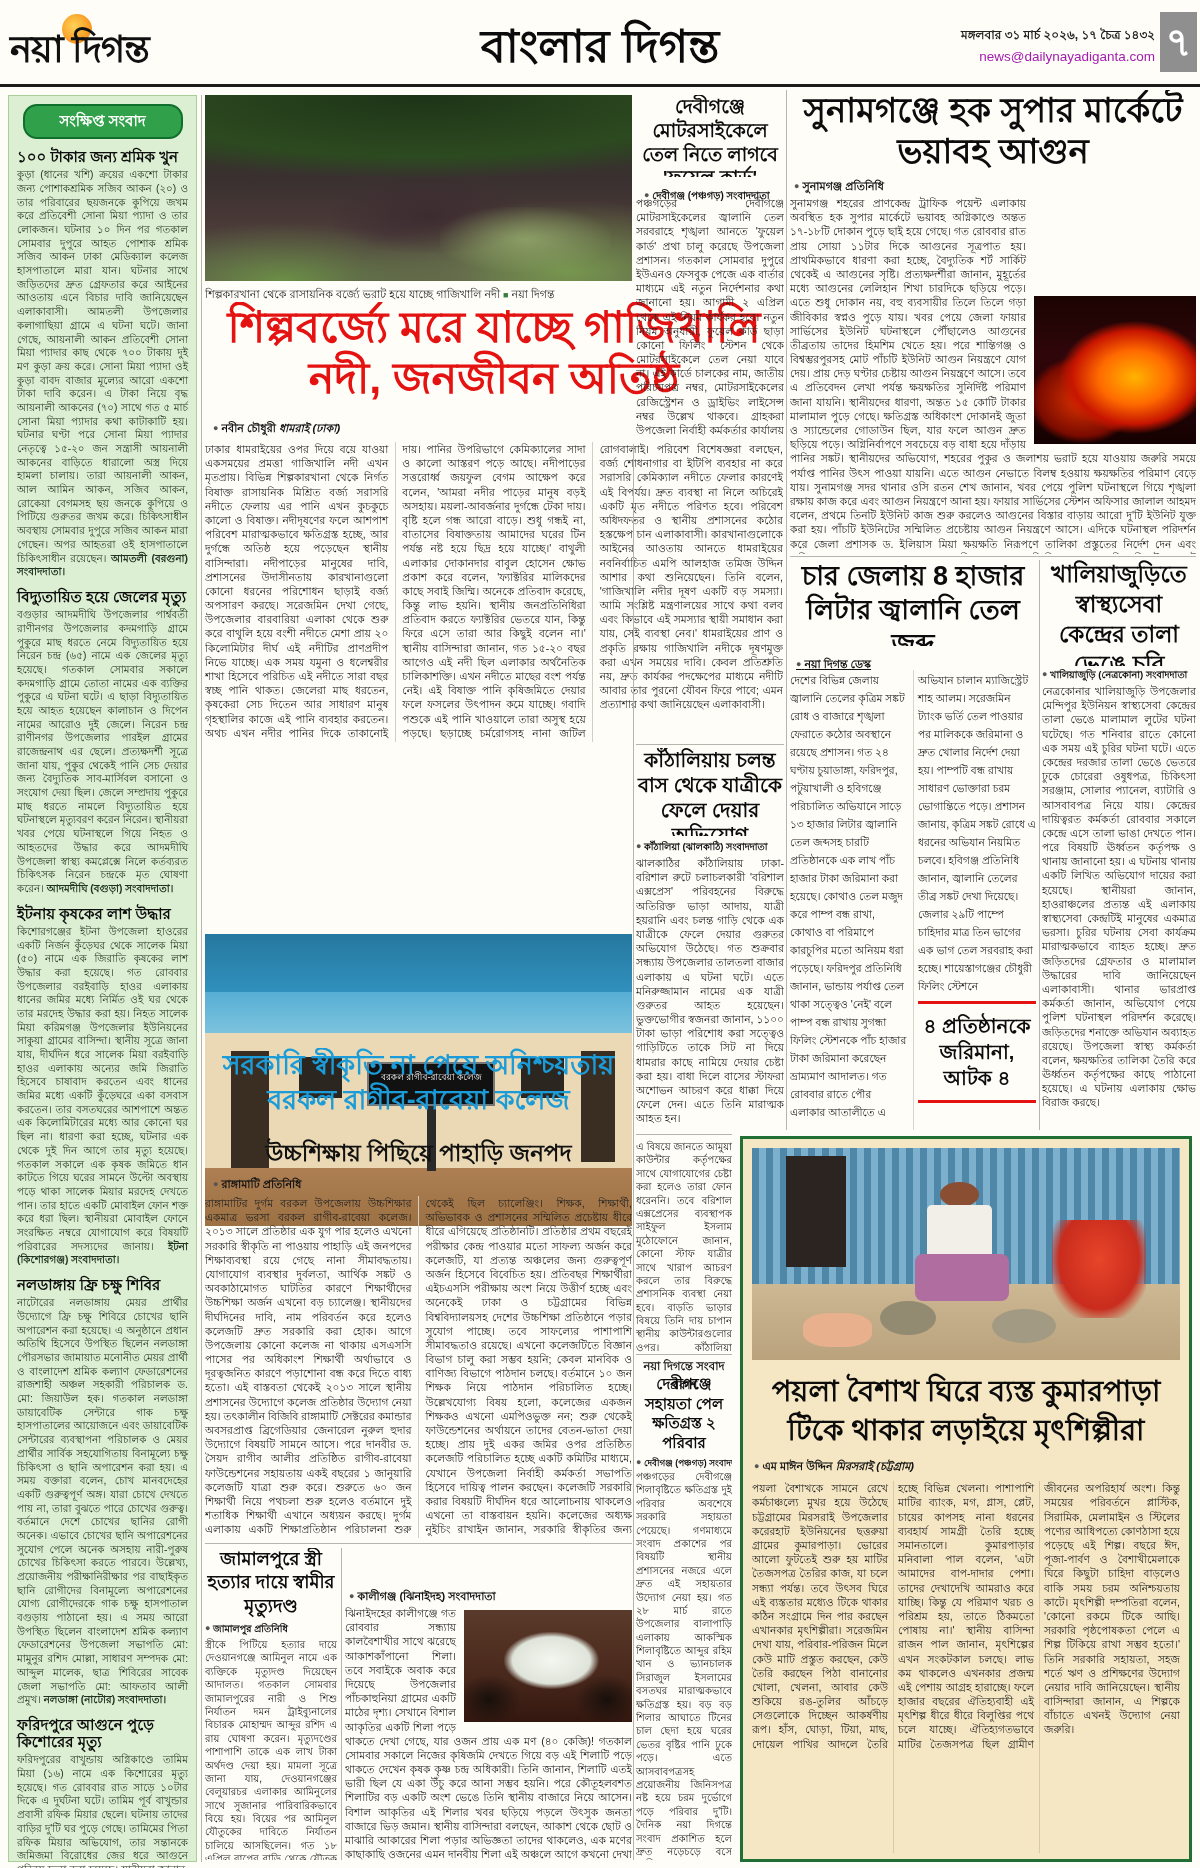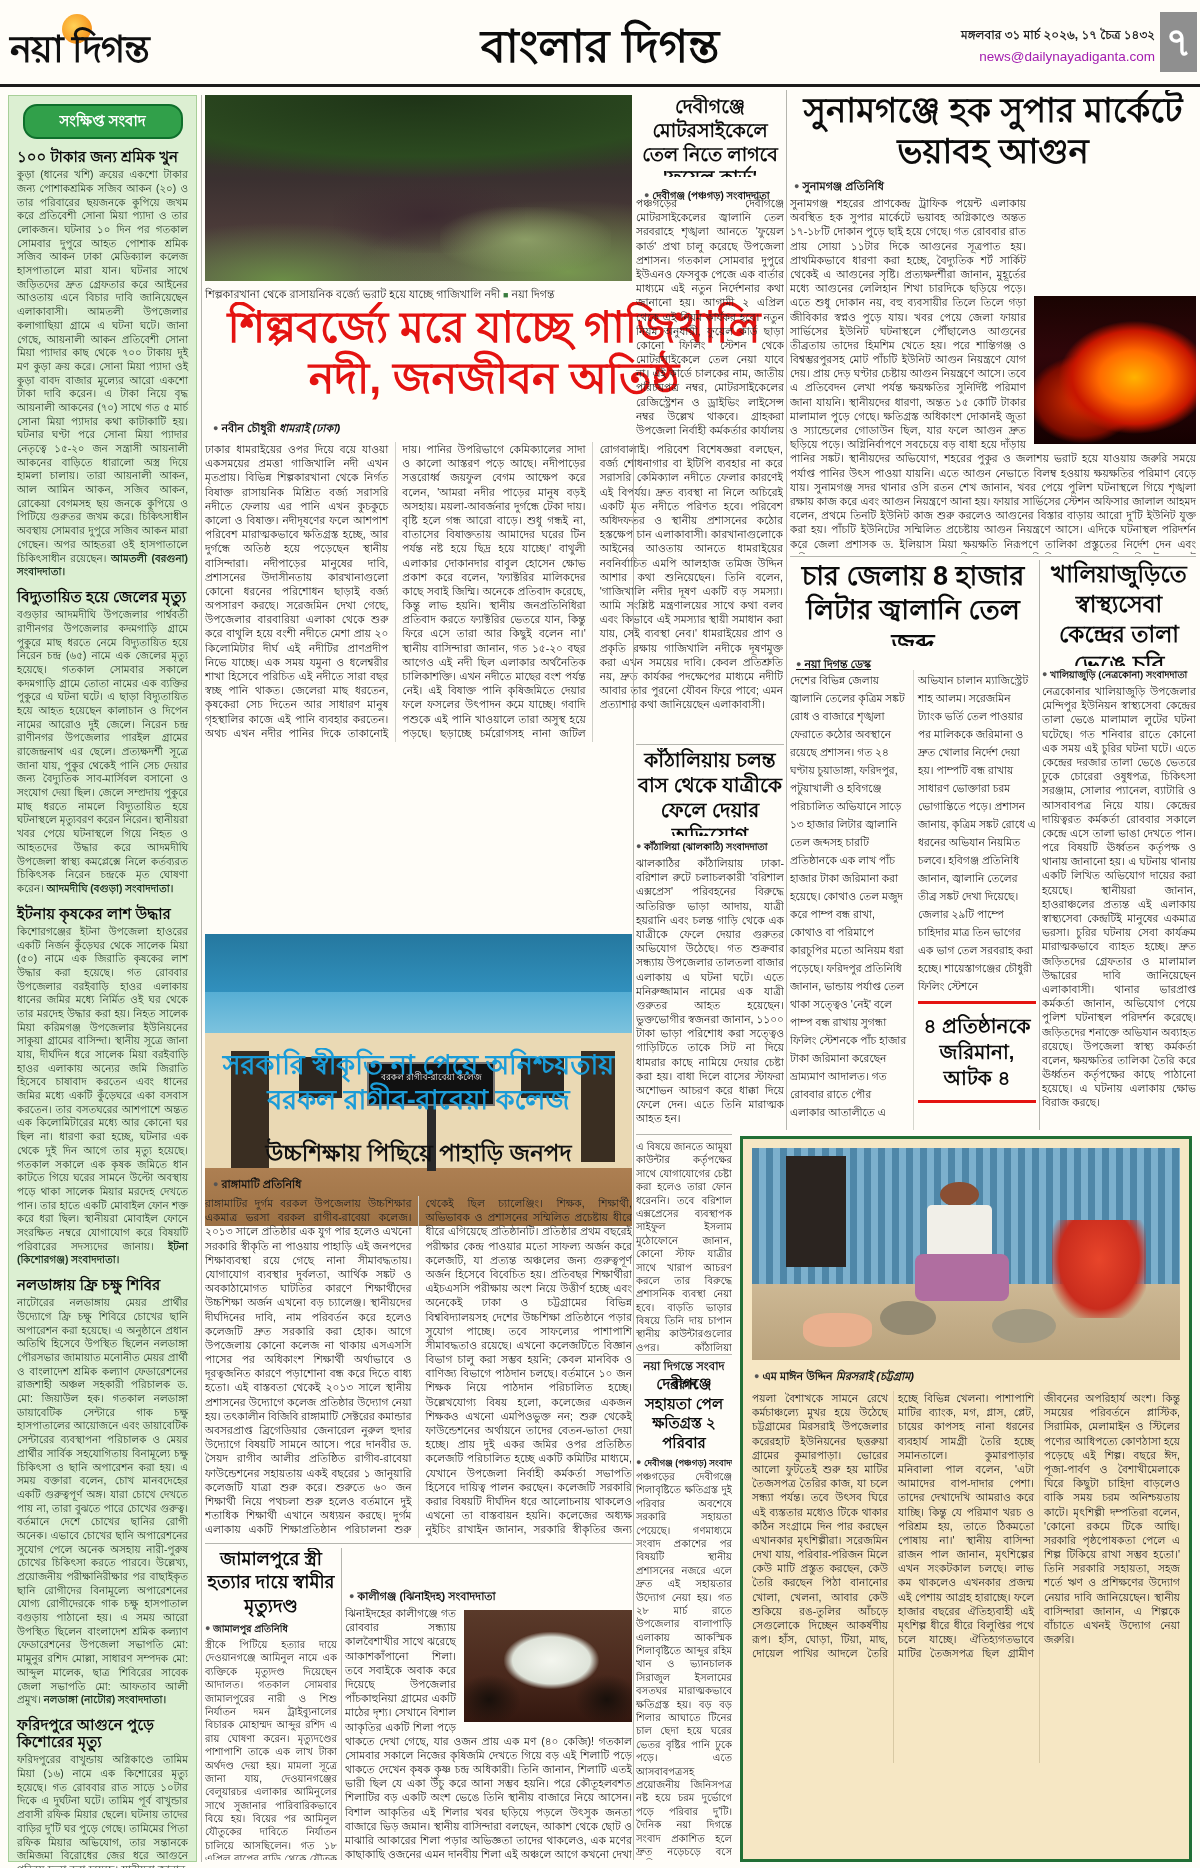--- a/index.html
+++ b/index.html
@@ -199,20 +199,22 @@
       <div class="ph-el" style="left:8%;top:4%;width:14%;height:52%;background:#2b2420;"></div>
       <div class="ph-el" style="left:0;top:64%;width:100%;height:36%;background:linear-gradient(180deg,#cdb894,#b9a27c);"></div>
       <div class="ph-el" style="left:44%;top:16%;width:9%;height:12%;border-radius:50%;background:#8a4f33;"></div>
       <div class="ph-el" style="left:41%;top:27%;width:15%;height:26%;background:#f1efe8;border-radius:5px;"></div>
       <div class="ph-el" style="left:38%;top:50%;width:22%;height:22%;background:#b06ea0;border-radius:8px;"></div>
       <div class="ph-el" style="left:70%;top:34%;width:22%;height:46%;background:radial-gradient(ellipse at 50% 40%, #e8452a 0%, #c92c1d 60%, transparent 80%);"></div>
       <div class="ph-el" style="left:30%;top:72%;width:13%;height:16%;border-radius:50%;background:#938a72;"></div>
       <div class="ph-el" style="left:56%;top:76%;width:15%;height:16%;border-radius:50%;background:#a29a82;"></div>
       <div class="ph-el" style="left:12%;top:78%;width:16%;height:16%;border-radius:40%;background:#e9b08e;"></div>
     </div>
+    <div class="hl-pottery" style="margin-top:12px;">পয়লা বৈশাখ ঘিরে ব্যস্ত কুমারপাড়া</div>
+    <div class="hl-pottery">টিকে থাকার লড়াইয়ে মৃৎশিল্পীরা</div>
     <p class="byline" style="margin:8px 0 4px 2px;">
       <span class="bullet">●</span>
       <span>এম মাঈন উদ্দিন</span>
       <span class="loc">মিরসরাই (চট্টগ্রাম)</span>
     </p>
     <div class="body-text" style="height:372px;column-count:3;column-gap:10px;column-rule:1px solid #d8c9a4;">পয়লা বৈশাখকে সামনে রেখে কর্মচাঞ্চল্যে মুখর হয়ে উঠেছে চট্টগ্রামের মিরসরাই উপজেলার করেরহাট ইউনিয়নের ছত্তরুয়া গ্রামের কুমারপাড়া। ভোরের আলো ফুটতেই শুরু হয় মাটির তৈজসপত্র তৈরির কাজ, যা চলে সন্ধ্যা পর্যন্ত। তবে উৎসব ঘিরে এই ব্যস্ততার মধ্যেও টিকে থাকার কঠিন সংগ্রামে দিন পার করছেন এখানকার মৃৎশিল্পীরা। সরেজমিন দেখা যায়, পরিবার-পরিজন মিলে কেউ মাটি প্রস্তুত করছেন, কেউ তৈরি করছেন পিঠা বানানোর খোলা, খেলনা, আবার কেউ শুকিয়ে রঙ-তুলির আঁচড়ে সেগুলোকে দিচ্ছেন আকর্ষণীয় রূপ। হাঁস, ঘোড়া, টিয়া, মাছ, দোয়েল পাখির আদলে তৈরি হচ্ছে বিভিন্ন খেলনা। পাশাপাশি মাটির ব্যাংক, মগ, গ্লাস, প্লেট, চায়ের কাপসহ নানা ধরনের ব্যবহার্য সামগ্রী তৈরি হচ্ছে সমানতালে। কুমারপাড়ার মনিবালা পাল বলেন, 'এটা আমাদের বাপ-দাদার পেশা। তাদের দেখাদেখি আমরাও করে যাচ্ছি। কিন্তু যে পরিমাণ খরচ ও পরিশ্রম হয়, তাতে ঠিকমতো পোষায় না।' স্থানীয় বাসিন্দা রাজন পাল জানান, মৃৎশিল্পের এখন সংকটকাল চলছে। লাভ কম থাকলেও এখনকার প্রজন্ম এই পেশায় আগ্রহ হারাচ্ছে। ফলে হাজার বছরের ঐতিহ্যবাহী এই মৃৎশিল্প ধীরে ধীরে বিলুপ্তির পথে চলে যাচ্ছে। ঐতিহ্যগতভাবে মাটির তৈজসপত্র ছিল গ্রামীণ জীবনের অপরিহার্য অংশ। কিন্তু সময়ের পরিবর্তনে প্লাস্টিক, সিরামিক, মেলামাইন ও স্টিলের পণ্যের আধিপত্যে কোণঠাসা হয়ে পড়েছে এই শিল্প। বছরে ঈদ, পূজা-পার্বণ ও বৈশাখীমেলাকে ঘিরে কিছুটা চাহিদা বাড়লেও বাকি সময় চরম অনিশ্চয়তায় কাটে। মৃৎশিল্পী দম্পতিরা বলেন, 'কোনো রকমে টিকে আছি। সরকারি পৃষ্ঠপোষকতা পেলে এ শিল্প টিকিয়ে রাখা সম্ভব হতো।' তিনি সরকারি সহায়তা, সহজ শর্তে ঋণ ও প্রশিক্ষণের উদ্যোগ নেয়ার দাবি জানিয়েছেন। স্থানীয় বাসিন্দারা জানান, এ শিল্পকে বাঁচাতে এখনই উদ্যোগ নেয়া জরুরি।</div>
   </div>
 
   <div class="vline" style="left:201px;top:95px;height:1767px;"></div>
   <div class="vline" style="left:633px;top:444px;height:1416px;"></div>

